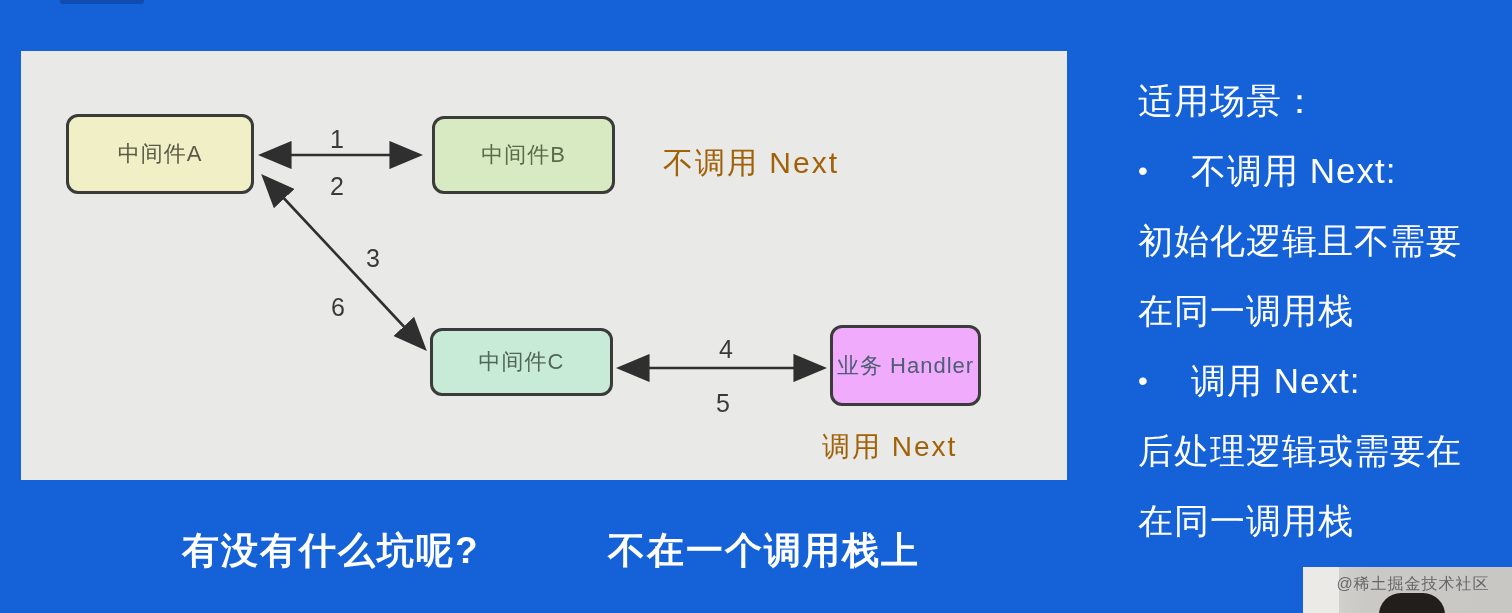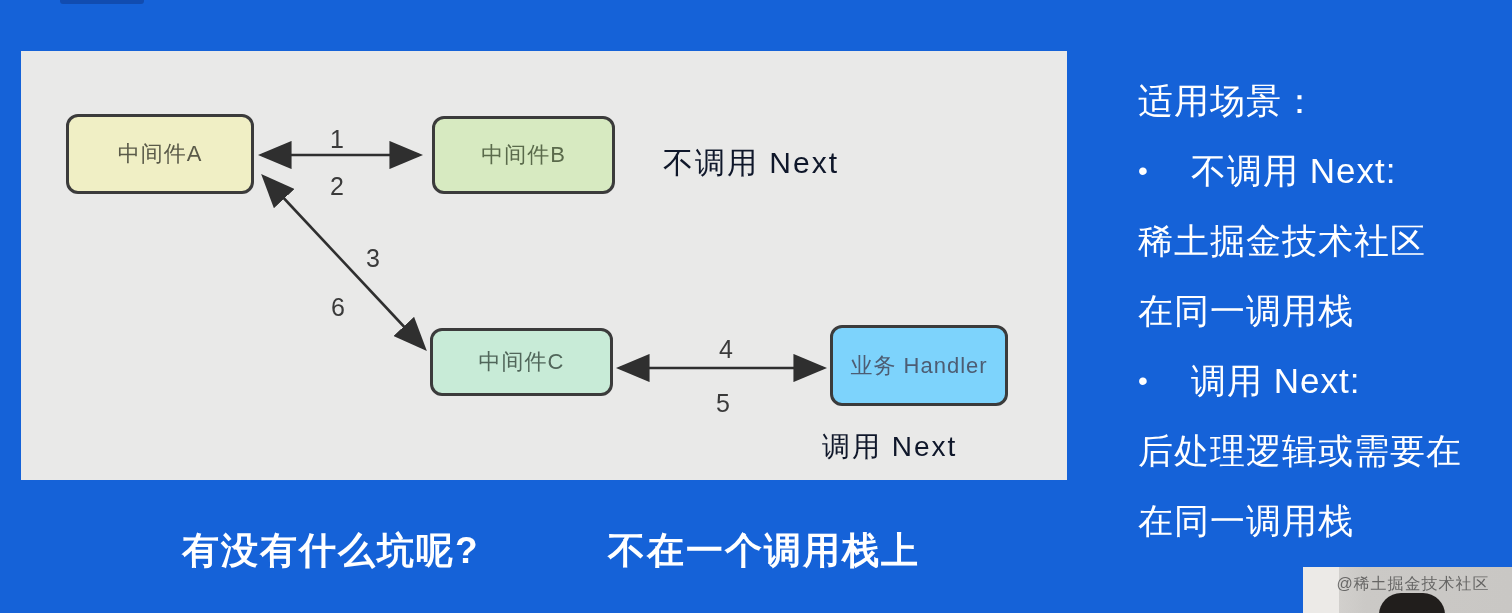--- a/index.html
+++ b/index.html
@@ -25,34 +25,34 @@
   .arrows { position: absolute; inset: 0; width: 100%; height: 100%; }
 
   .dbox {
     position: absolute; border: 3px solid #3b3b3b; border-radius: 12px;
     display: flex; align-items: center; justify-content: center;
     font-size: 22px; letter-spacing: 1px;
   }
   .box-a { left: 45px; top: 63px; width: 188px; height: 80px; background: #f0efc5; color: #5a5a49; }
   .box-b { left: 404px; top: 65px; width: 183px; height: 78px; background: #d7eac1; color: #5a6a4b; margin-left: 7px; }
   .box-c { left: 409px; top: 277px; width: 183px; height: 68px; background: #c8ebd7; color: #51665a; }
-  .box-h { left: 809px; top: 274px; width: 178px; height: 81px; background: #7dd3fc; color: #4d5d73; }
+  .box-h { left: 809px; top: 274px; width: 151px; height: 81px; background: #f0abfc; color: #4d5d73; }
 
   .num {
     position: absolute; transform: translate(-50%, -50%);
     font-size: 25px; color: #3a3a3a; font-weight: 500;
   }
   .n1 { left: 316px; top: 88px; }
   .n2 { left: 316px; top: 135px; }
   .n3 { left: 352px; top: 207px; }
   .n6 { left: 317px; top: 256px; }
   .n4 { left: 705px; top: 298px; }
   .n5 { left: 702px; top: 352px; }
 
-  .caption { position: absolute; color: #0f172a; font-weight: 500; white-space: nowrap; }
+  .caption { position: absolute; color: #a16207; font-weight: 500; white-space: nowrap; }
   .cap-no-next { left: 642px; top: 92px; font-size: 30px; letter-spacing: 2px; }
   .cap-next { left: 801px; top: 377px; font-size: 28px; letter-spacing: 2px; }
 
   
   .bottom-text {
     position: absolute; top: 526px; color: #ffffff; font-size: 37px;
     font-weight: 600; letter-spacing: 2px; white-space: nowrap;
   }
   .bq { left: 182px; }
   .bs { left: 608px; }
@@ -135,21 +135,21 @@
 
   <div class="bottom-text bs">不在一个调用栈上</div>
   <div class="bottom-text bq">有没有什么坑呢?</div>
 
   <div class="notes">
     <div class="line">适用场景：</div>
     <div class="line">
       <span class="bullet">•</span>
       <span>不调用 Next:</span>
     </div>
-    <div class="line">稀土掘金技术社区</div>
+    <div class="line">初始化逻辑且不需要</div>
     <div class="line">在同一调用栈</div>
     <div class="line">
       <span class="bullet">•</span>
       <span>调用 Next:</span>
     </div>
     <div class="line">后处理逻辑或需要在</div>
     <div class="line">在同一调用栈</div>
   </div>
 
   <div class="webcam">

